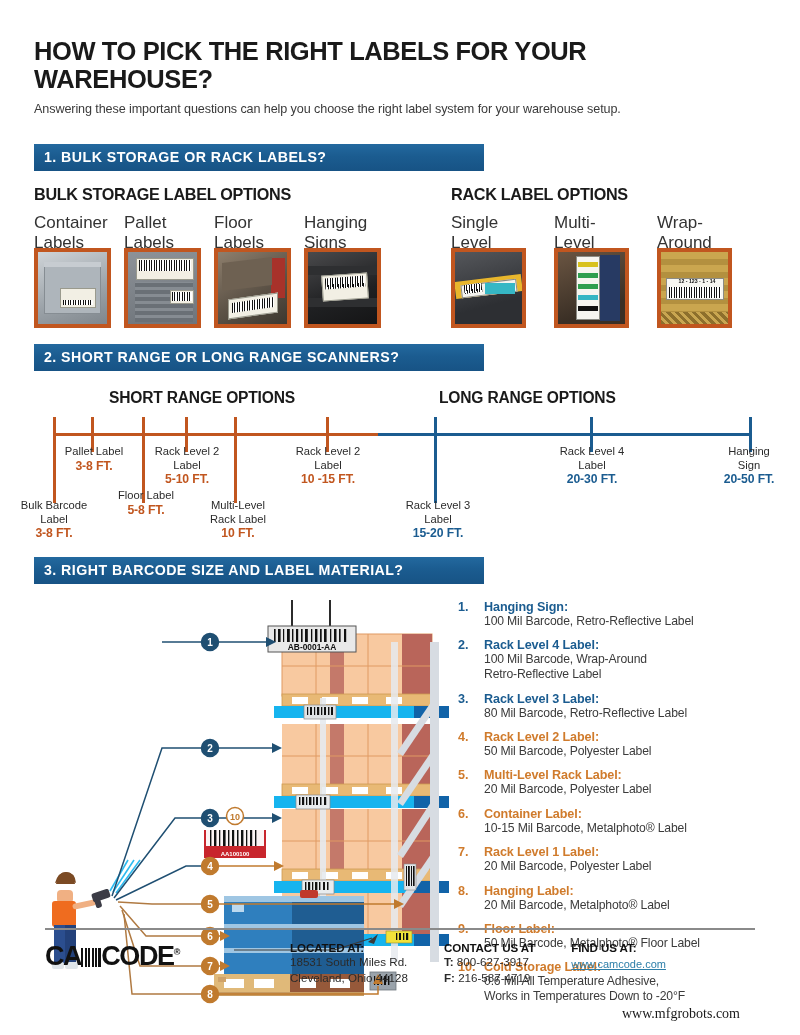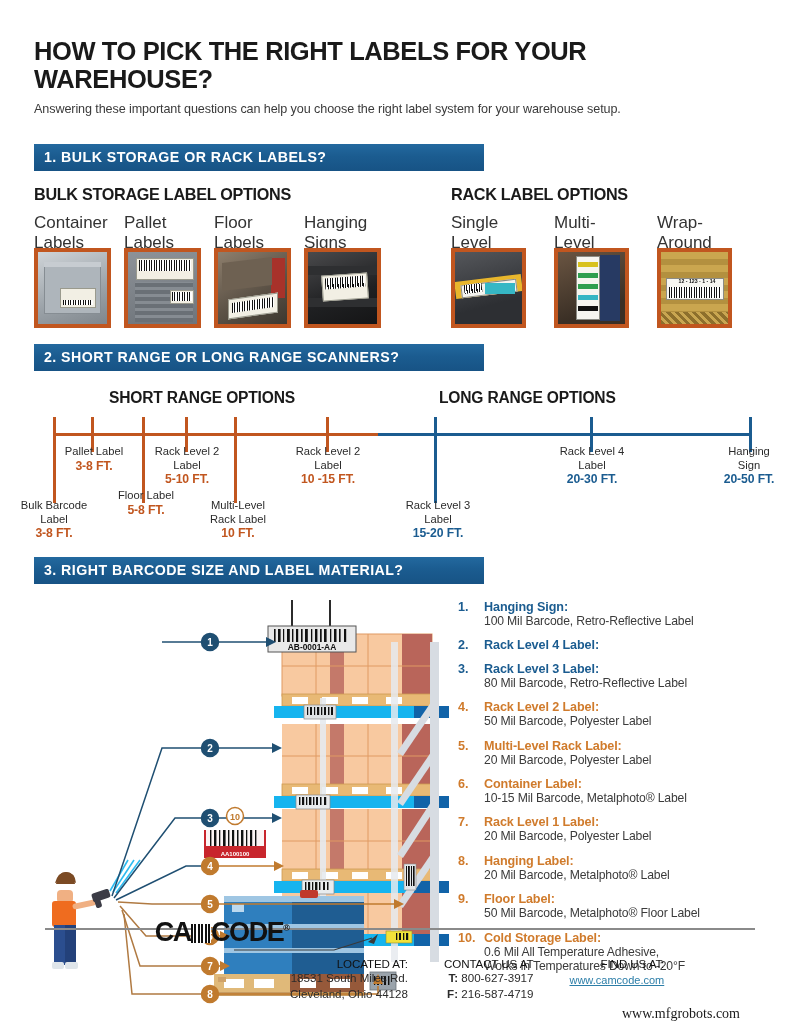--- a/index.html
+++ b/index.html
@@ -103,28 +103,28 @@
   .leg-item { display:flex; margin-bottom: 9.5px; }
   .leg-num { width:26px; font-size:12.6px; font-weight:bold; flex:0 0 26px; }
   .leg-body { flex:1; }
   .leg-t { font-size:12.6px; font-weight:bold; letter-spacing:-0.1px; }
   .leg-d { font-size:12.2px; color:#3b3b3b; line-height:1.22; letter-spacing:-0.15px; }
   .c-blue { color:#1b5c90; }
   .c-orng { color:#d07b2c; }
 
   
   .footer-rule { position:absolute; left:45px; top:928px; width:710px; height:2px; background:#8a8a8a; }
-  .footer { position:absolute; left:45px; top:917px; width:710px; display:flex;text-align:right; }
+  .footer { position:absolute; left:45px; top:941px; width:710px; display:flex; }
   .logo-wrap { width:245px; position:relative; }
   .logo { font-size: 27px; font-weight: bold; letter-spacing:-1.4px; color:#111; position:relative; display:inline-block;}
   .logo .bars { display:inline-block; width:20px; height:19px; vertical-align:-2px;
     background: repeating-linear-gradient(90deg,#111 0 2px,#fff 2px 3.5px); }
   .logo sup { font-size: 9px; vertical-align: super; letter-spacing:0; }
   .fcol { margin-right: 36px; }
-  .fh { font-size:11.6px; font-weight:normal; letter-spacing:-0.1px; color:#111;margin-top:40px; }
+  .fh { font-size:11.6px; font-weight:bold; letter-spacing:-0.1px; color:#111; }
   .fl { font-size:11.6px; color:#2b2b2b; line-height:1.35; }
   .fl b { font-weight:bold; }
   .flink { font-size:11px; color:#2c7ea8; text-decoration: underline; }
   .watermark { position:absolute; right:20px; top:1006px; font-family:"Liberation Serif", serif;
                font-size:14px; color:#1a1a1a; }
 </style>
 </head>
 <body>
 
 <div class="page">
@@ -581,20 +581,21 @@
           <div class="leg-num c-blue">1.</div>
           <div class="leg-body">
             <div class="leg-t c-blue">Hanging Sign:</div>
             <div class="leg-d">100 Mil Barcode, Retro-Reflective Label</div>
           </div>
         </div>
         <div class="leg-item">
           <div class="leg-num c-blue">2.</div>
           <div class="leg-body">
             <div class="leg-t c-blue">Rack Level 4 Label:</div>
+            <div class="leg-d">100 Mil Barcode, Wrap-Around<br>Retro-Reflective Label</div>
           </div>
         </div>
         <div class="leg-item">
           <div class="leg-num c-blue">3.</div>
           <div class="leg-body">
             <div class="leg-t c-blue">Rack Level 3 Label:</div>
             <div class="leg-d">80 Mil Barcode, Retro-Reflective Label</div>
           </div>
         </div>
         <div class="leg-item">

